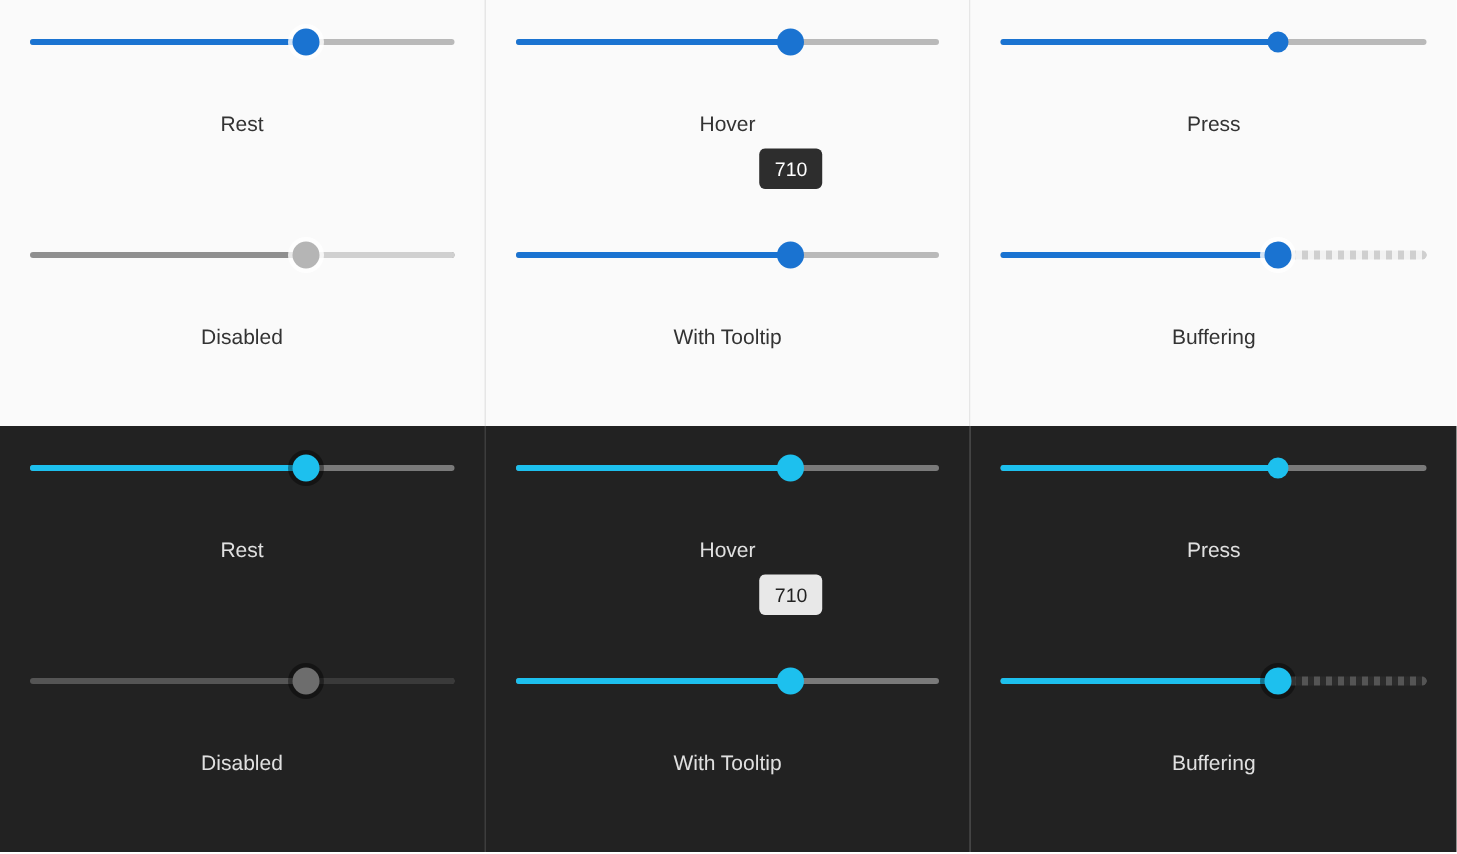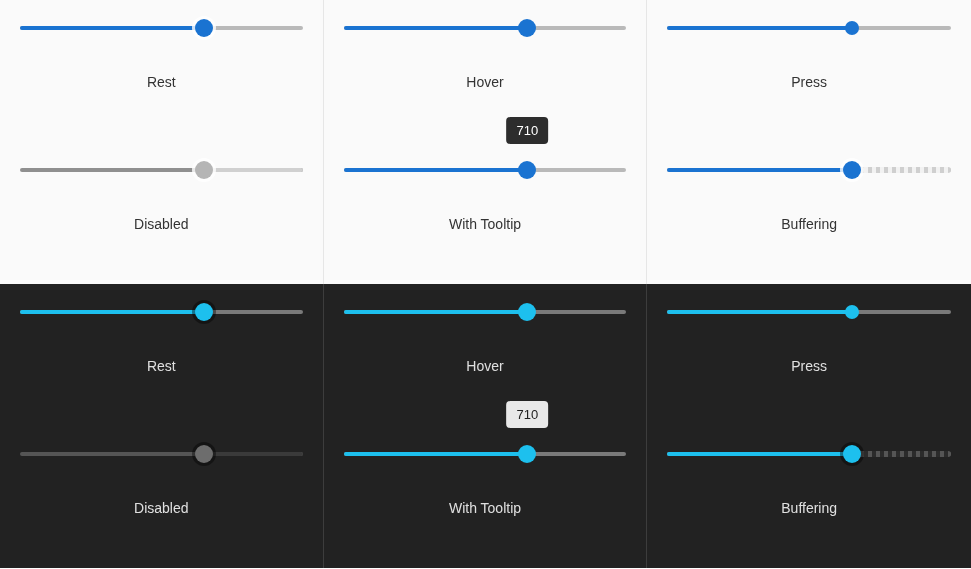--- a/index.html
+++ b/index.html
@@ -87,21 +87,21 @@
 
     .label {
       margin-top: 28px;
       font-size: 14px;
     }
 
     .tooltip {
       position: absolute;
       bottom: 100%;
       transform: translateX(-50%);
-      margin-bottom: 8px;
+      margin-bottom: 26px;
       padding: 6px 10px;
       border-radius: 4px;
       font-size: 13px;
       white-space: nowrap;
     }
     .theme-light .tooltip { background: #2d2d2d; color: #fff; }
     .theme-dark  .tooltip { background: #e8e8e8; color: #222; }
 
     .theme-light { --track-base: #b9b9b9; --accent: #1a73d1; --disabled: #b5b5b5; --stripe-a:#cfcfcf; --stripe-b:#f2f2f2; }
     .theme-dark  { --track-base: #7a7a7a; --accent: #1dc0ee; --disabled: #6d6d6d; --stripe-a:#555; --stripe-b:#2b2b2b; }

